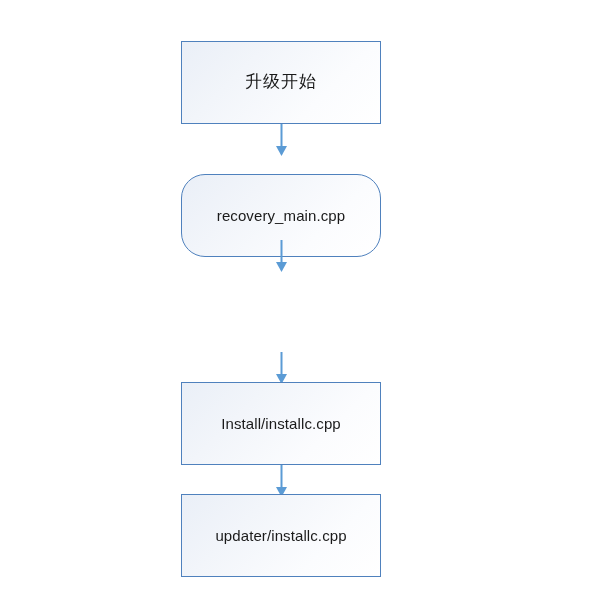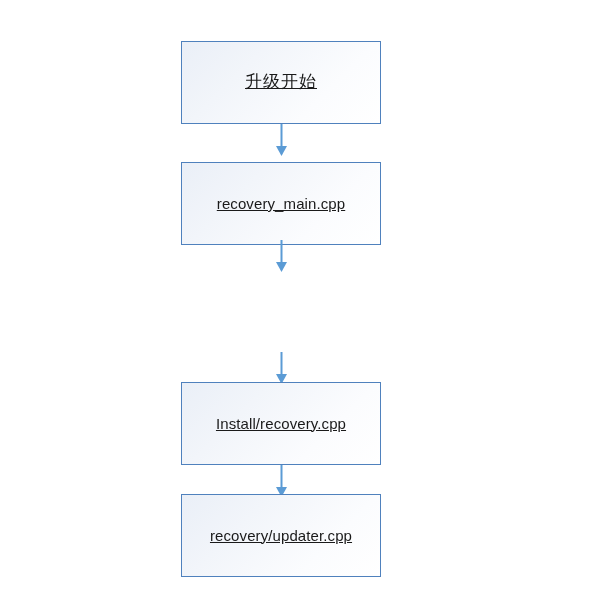--- a/index.html
+++ b/index.html
@@ -30,37 +30,36 @@
     align-items: center;
     justify-content: center;
   }
   .node-label {
     font-size: 15px;
     color: #1a1a1a;
     letter-spacing: 0.1px;
     line-height: 1.2;
     text-align: center;
     white-space: nowrap;
-    text-decoration: underline;
   }
   .node-label.cjk {
     font-size: 17px;
     letter-spacing: 1px;
   }
   .connector {
     position: absolute;
     left: 275px;
     width: 13px;
     height: 33px;
   }
   .connector svg {
     display: block;
   }
   .n1 { top: 41px; }
-  .n2 { top: 162px; }
+  .n2 { top: 174px; border-radius: 24px; }
   .n3 { top: 269px; }
   .n4 { top: 382px; }
   .n5 { top: 494px; }
   .c1 { top: 124px; }
   .c2 { top: 240px; }
   .c3 { top: 352px; }
   .c4 { top: 465px; }
 </style>
 </head>
 <body>
@@ -91,27 +90,27 @@
 
 
   <div class="connector c3">
     <svg width="13" height="33" viewBox="0 0 13 33" xmlns="http://www.w3.org/2000/svg">
       <line x1="6.5" y1="0" x2="6.5" y2="23" stroke="#5b9bd5" stroke-width="2"></line>
       <polygon points="1,22 12,22 6.5,32" fill="#5b9bd5"></polygon>
     </svg>
   </div>
 
   <div class="node n4">
-    <span class="node-label">Install/recovery.cpp</span>
+    <span class="node-label">Install/installc.cpp</span>
   </div>
 
   <div class="connector c4">
     <svg width="13" height="33" viewBox="0 0 13 33" xmlns="http://www.w3.org/2000/svg">
       <line x1="6.5" y1="0" x2="6.5" y2="23" stroke="#5b9bd5" stroke-width="2"></line>
       <polygon points="1,22 12,22 6.5,32" fill="#5b9bd5"></polygon>
     </svg>
   </div>
 
   <div class="node n5">
-    <span class="node-label">recovery/updater.cpp</span>
+    <span class="node-label">updater/installc.cpp</span>
   </div>
 
 </div>
 
 </body></html>

